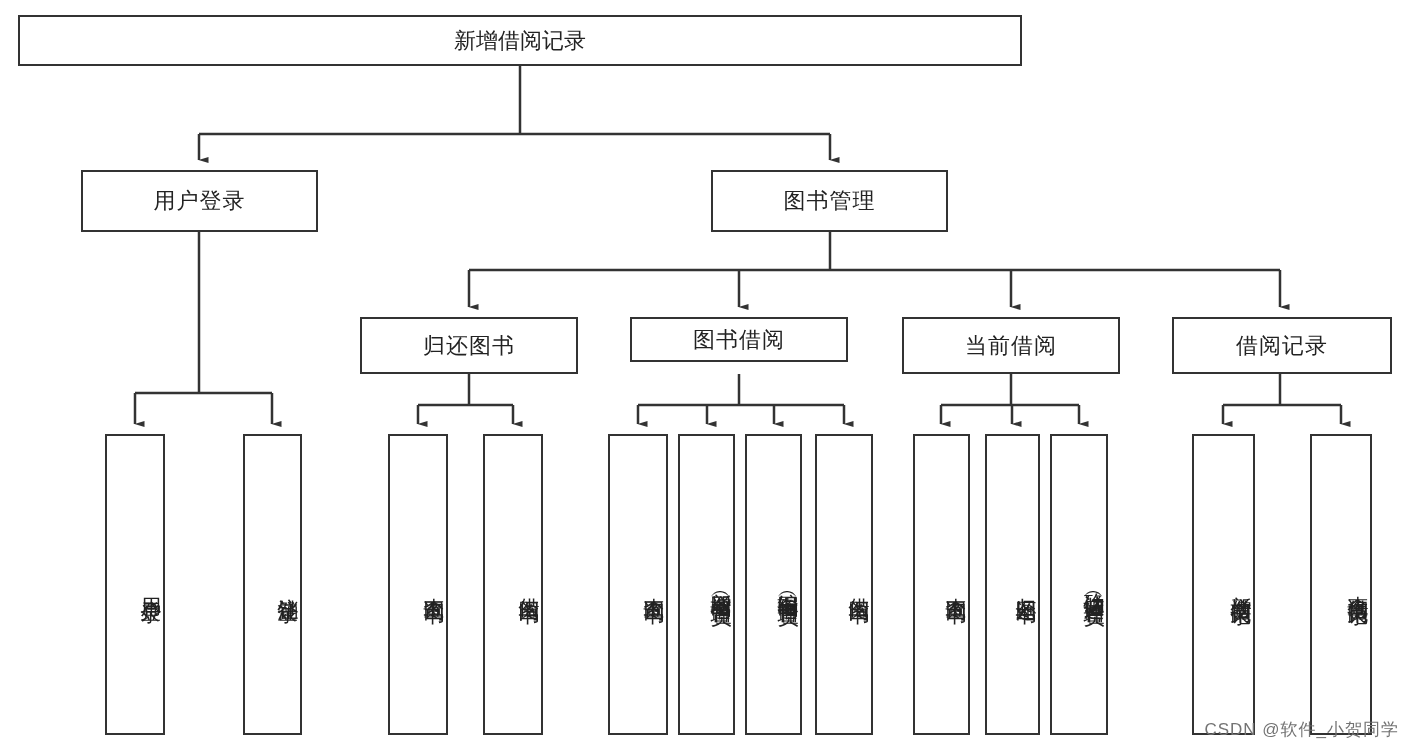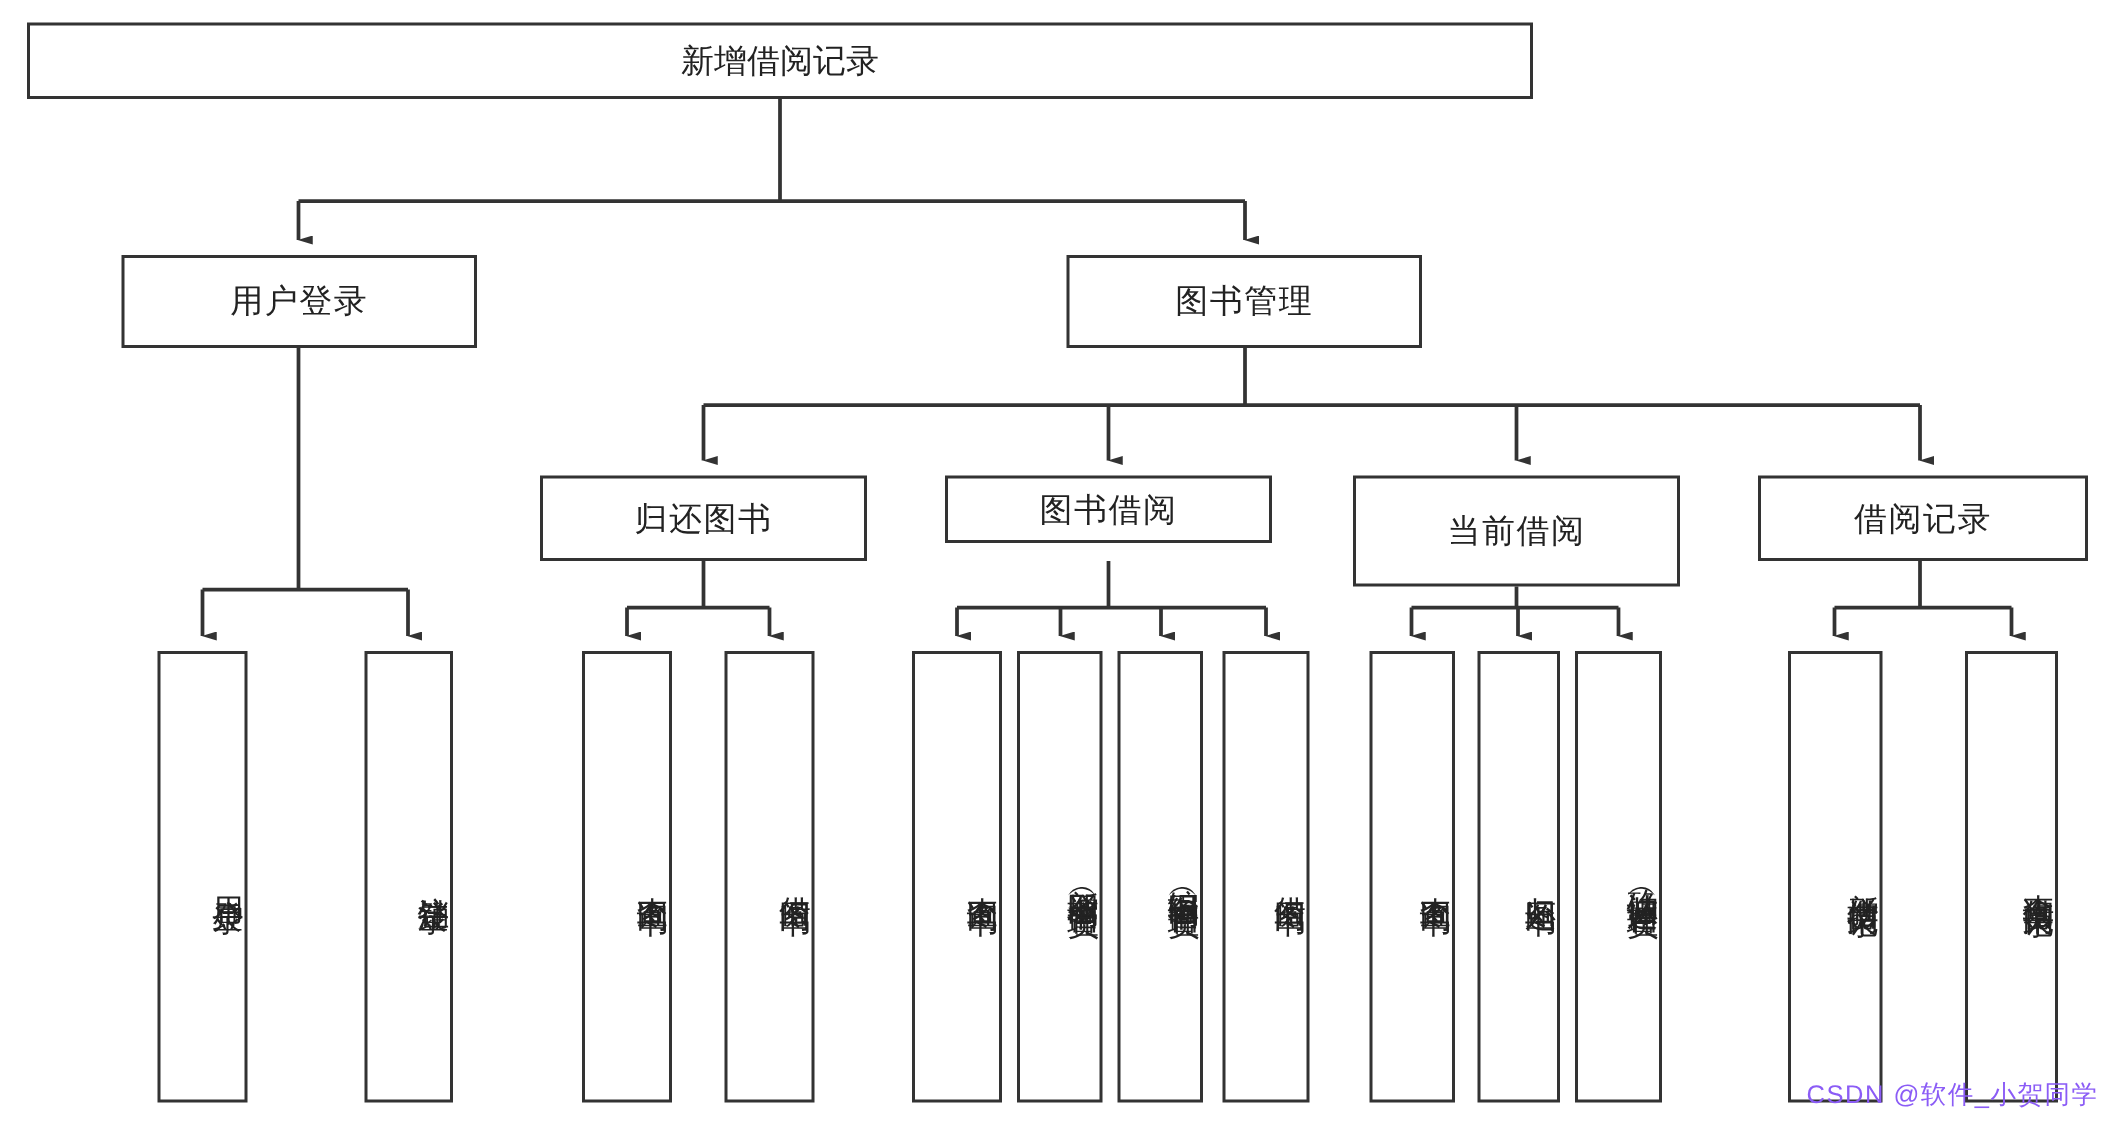--- a/index.html
+++ b/index.html
@@ -10,21 +10,21 @@
   .node{position:absolute;box-sizing:border-box;background:#ffffff;
         border:2.5px solid #333333;display:flex;align-items:center;justify-content:center;
         color:#222222;}
   .node.h{font-size:22px;letter-spacing:1px;}
   .node.root{font-size:22px;}
   .node.v{writing-mode:vertical-rl;text-orientation:upright;
           font-size:21px;line-height:1.18;letter-spacing:2px;
           padding:8px 0;align-items:flex-start;justify-content:center;}
   .node.v > span{display:block;}
 
-  .wm{position:absolute;right:6px;bottom:6px;font-size:17px;color:#8b5cf6;
+  .wm{position:absolute;right:6px;bottom:6px;font-size:17px;color:#737373;
       letter-spacing:1px;white-space:nowrap;}
 </style>
 </head>
 <body>
 
 <div id="stage">
 
   <svg id="edges" viewBox="0 0 1405 747">
     <defs>
       <marker id="arw" markerWidth="10" markerHeight="11" refX="3" refY="9.5" orient="auto" markerUnits="userSpaceOnUse">
@@ -85,21 +85,21 @@
   <div class="node h" style="left:711px;top:170px;width:237px;height:62px;">
     <span>图书管理</span>
   </div>
 
   <div class="node h" style="left:360px;top:317px;width:218px;height:57px;">
     <span>归还图书</span>
   </div>
   <div class="node h" style="left:630px;top:317px;width:218px;height:45px;">
     <span>图书借阅</span>
   </div>
-  <div class="node h" style="left:902px;top:317px;width:218px;height:74px;">
+  <div class="node h" style="left:902px;top:317px;width:218px;height:57px;">
     <span>当前借阅</span>
   </div>
   <div class="node h" style="left:1172px;top:317px;width:220px;height:57px;">
     <span>借阅记录</span>
   </div>
 
   <div class="node v" style="left:105px;top:434px;width:60px;height:301px;">
     <span>用户登录</span>
   </div>
   <div class="node v" style="left:243px;top:434px;width:59px;height:301px;">

